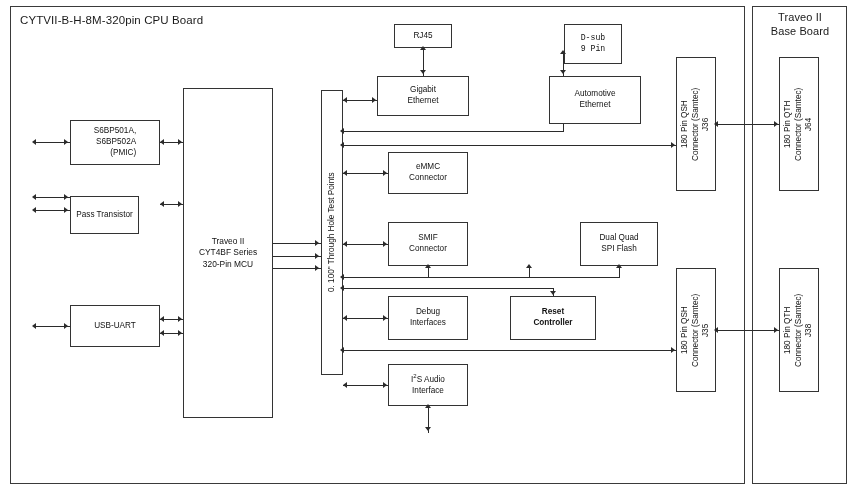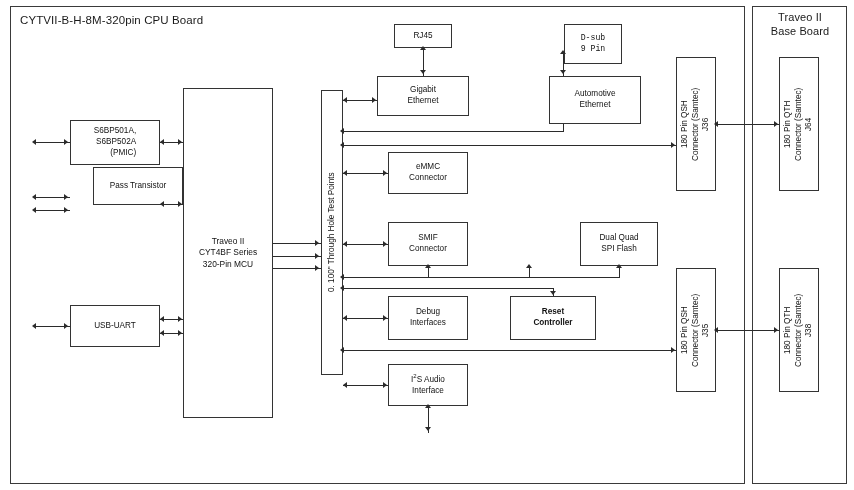--- a/index.html
+++ b/index.html
@@ -84,21 +84,21 @@
   <div class="frame" style="left:752px;top:6px;width:95px;height:478px;"></div>
 
   <div class="frame-title" style="left:20px;top:13px;font-size:11.5px;">CYTVII-B-H-8M-320pin CPU Board</div>
   <div class="frame-title" style="left:760px;top:11px;width:80px;text-align:center;font-size:11px;">Traveo II
 Base Board</div>
 
   <div class="blk" style="left:70px;top:120px;width:90px;height:45px;text-align:right;">S6BP501A,
 S6BP502A
 (PMIC)</div>
 
-  <div class="blk" style="left:70px;top:167px;width:90px;height:38px;margin-left:23px;">Pass Transistor</div>
+  <div class="blk" style="left:70px;top:196px;width:69px;height:38px;">Pass Transistor</div>
 
   <div class="blk" style="left:70px;top:305px;width:90px;height:42px;">USB-UART</div>
 
   <div class="blk big" style="left:183px;top:88px;width:90px;height:330px;">Traveo II
 CYT4BF Series
 320-Pin MCU</div>
 
   <div class="blk vert" style="left:321px;top:90px;width:22px;height:285px;">
     <span>0. 100" Through Hole Test Points</span>
   </div>

